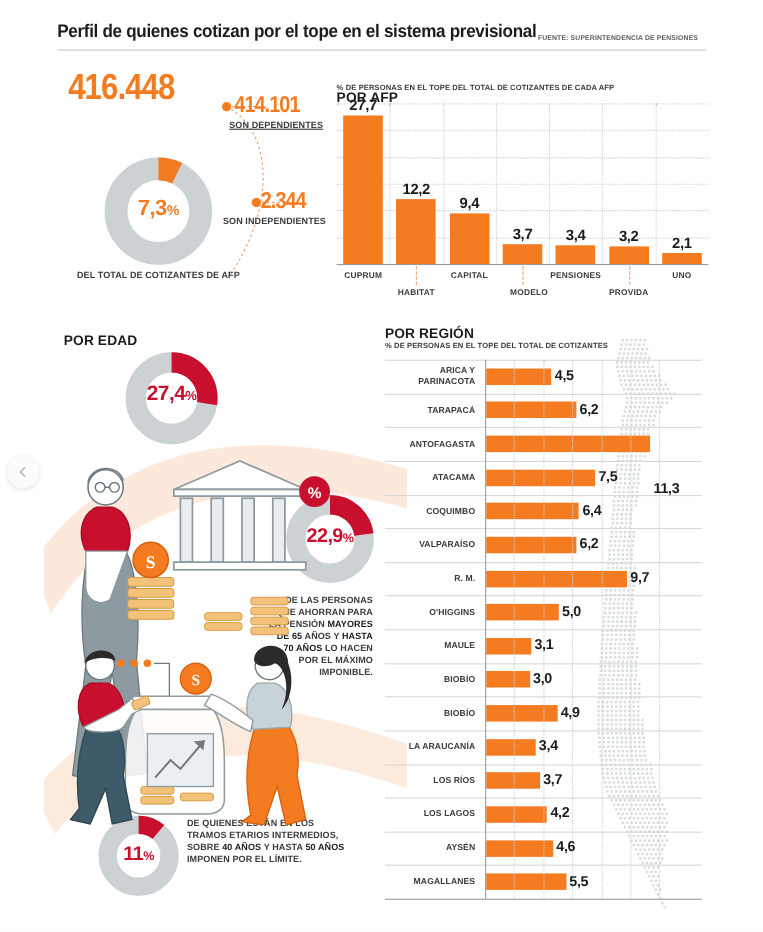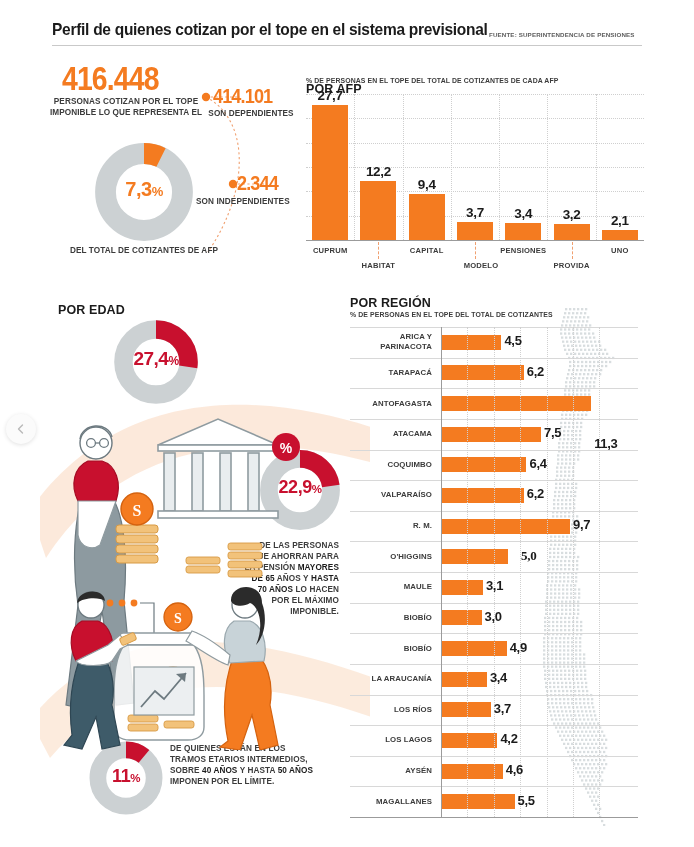--- a/index.html
+++ b/index.html
@@ -58,23 +58,23 @@
     font-weight:bold;font-size:20px;color:#f47b20;letter-spacing:-0.5px;
   }
   #lbl73 .pc{font-size:13px;}
   #t73{
     position:absolute;left:58px;top:246px;width:172px;text-align:center;
   }
   
   #connectors{position:absolute;left:0;top:0;width:694px;height:847px;
               pointer-events:none;}
   #n414{position:absolute;left:213px;top:85px;font-size:21px;line-height:22px;}
-  #t414{position:absolute;left:199px;top:109px;width:104px;text-align:center;}
+  #t414{position:absolute;left:199px;top:109px;width:104px;text-align:center;text-decoration:underline;}
   #n2344{position:absolute;left:237px;top:172px;font-size:21px;line-height:22px;}
-  #t2344{position:absolute;left:196px;top:197px;width:107px;}
+  #t2344{position:absolute;left:196px;top:197px;width:107px;text-align:center;}
   
   .sec-h{
     font-family:"Liberation Sans Narrow","Liberation Sans",sans-serif;
     font-weight:bold;font-size:12.5px;color:#1b1b1b;letter-spacing:0.1px;
   }
   .sec-s{
     font-size:6.9px;font-weight:bold;color:#3b3b3b;letter-spacing:0.1px;
   }
   
   #afp{position:absolute;left:306px;top:62px;width:352px;height:215px;}
@@ -194,21 +194,20 @@
 
   <svg id="connectors">
     <path d="M206,97 C250,120 250,190 208,252" fill="none" stroke="#f0a070" stroke-width="1.1" stroke-dasharray="2.2,2.6"></path>
     <line x1="206" y1="97" x2="240" y2="97" stroke="#f0a070" stroke-width="1.1" stroke-dasharray="2.2,2.6"></line>
     <line x1="233" y1="184" x2="264" y2="184" stroke="#f0a070" stroke-width="1.1" stroke-dasharray="2.2,2.6"></line>
     <circle cx="206" cy="97" r="4.2" fill="#f47b20"></circle>
     <circle cx="233" cy="184" r="4.2" fill="#f47b20"></circle>
   </svg>
 
   <div id="n416" class="bignum">416.448</div>
-  <div id="t416" class="cap">PERSONAS COTIZAN POR EL TOPE IMPONIBLE LO QUE REPRESENTA EL</div>
 
   <svg id="donut73" viewBox="0 0 100 100">
     <circle cx="50" cy="50" r="37" fill="none" stroke="#ccd1d3" stroke-width="20"></circle>
     <circle cx="50" cy="50" r="37" fill="none" stroke="#f47b20" stroke-width="20" stroke-dasharray="16.97 215.52" transform="rotate(-90 50 50)"></circle>
   </svg>
   <div id="lbl73">
     <span>7,3</span><span class="pc">%</span>
   </div>
   <div id="t73" class="cap">DEL TOTAL DE COTIZANTES DE AFP</div>
 
@@ -1457,21 +1456,21 @@
       <div class="reg-grid" style="left: 196.6px;"></div>
       <div class="reg-grid" style="left: 223px;"></div>
       <div class="reg-grid" style="left: 249.4px;"></div>
       <div class="reg-val" style="left: 154.4px; top: 37.3125px;">4,5</div>
       <div class="reg-val" style="left: 176.84px; top: 67.9375px;">6,2</div>
       <div class="reg-val" style="left: 244.16px; top: 98.5625px; margin-top: 41px;">11,3</div>
       <div class="reg-val" style="left: 194px; top: 129.188px;">7,5</div>
       <div class="reg-val" style="left: 179.48px; top: 159.812px;">6,4</div>
       <div class="reg-val" style="left: 176.84px; top: 190.438px;">6,2</div>
       <div class="reg-val" style="left: 223.04px; top: 221.062px;">9,7</div>
-      <div class="reg-val" style="left: 171px; top: 251.688px; font-family: Liberation Serif, serif;">5,0</div>
+      <div class="reg-val" style="left: 161px; top: 251.688px;">5,0</div>
       <div class="reg-val" style="left: 135.92px; top: 282.312px;">3,1</div>
       <div class="reg-val" style="left: 134.6px; top: 312.938px;">3,0</div>
       <div class="reg-val" style="left: 159.68px; top: 343.562px;">4,9</div>
       <div class="reg-val" style="left: 139.88px; top: 374.188px;">3,4</div>
       <div class="reg-val" style="left: 143.84px; top: 404.812px;">3,7</div>
       <div class="reg-val" style="left: 150.44px; top: 435.438px;">4,2</div>
       <div class="reg-val" style="left: 155.72px; top: 466.062px;">4,6</div>
       <div class="reg-val" style="left: 167.6px; top: 496.688px;">5,5</div>
     </div>
 

